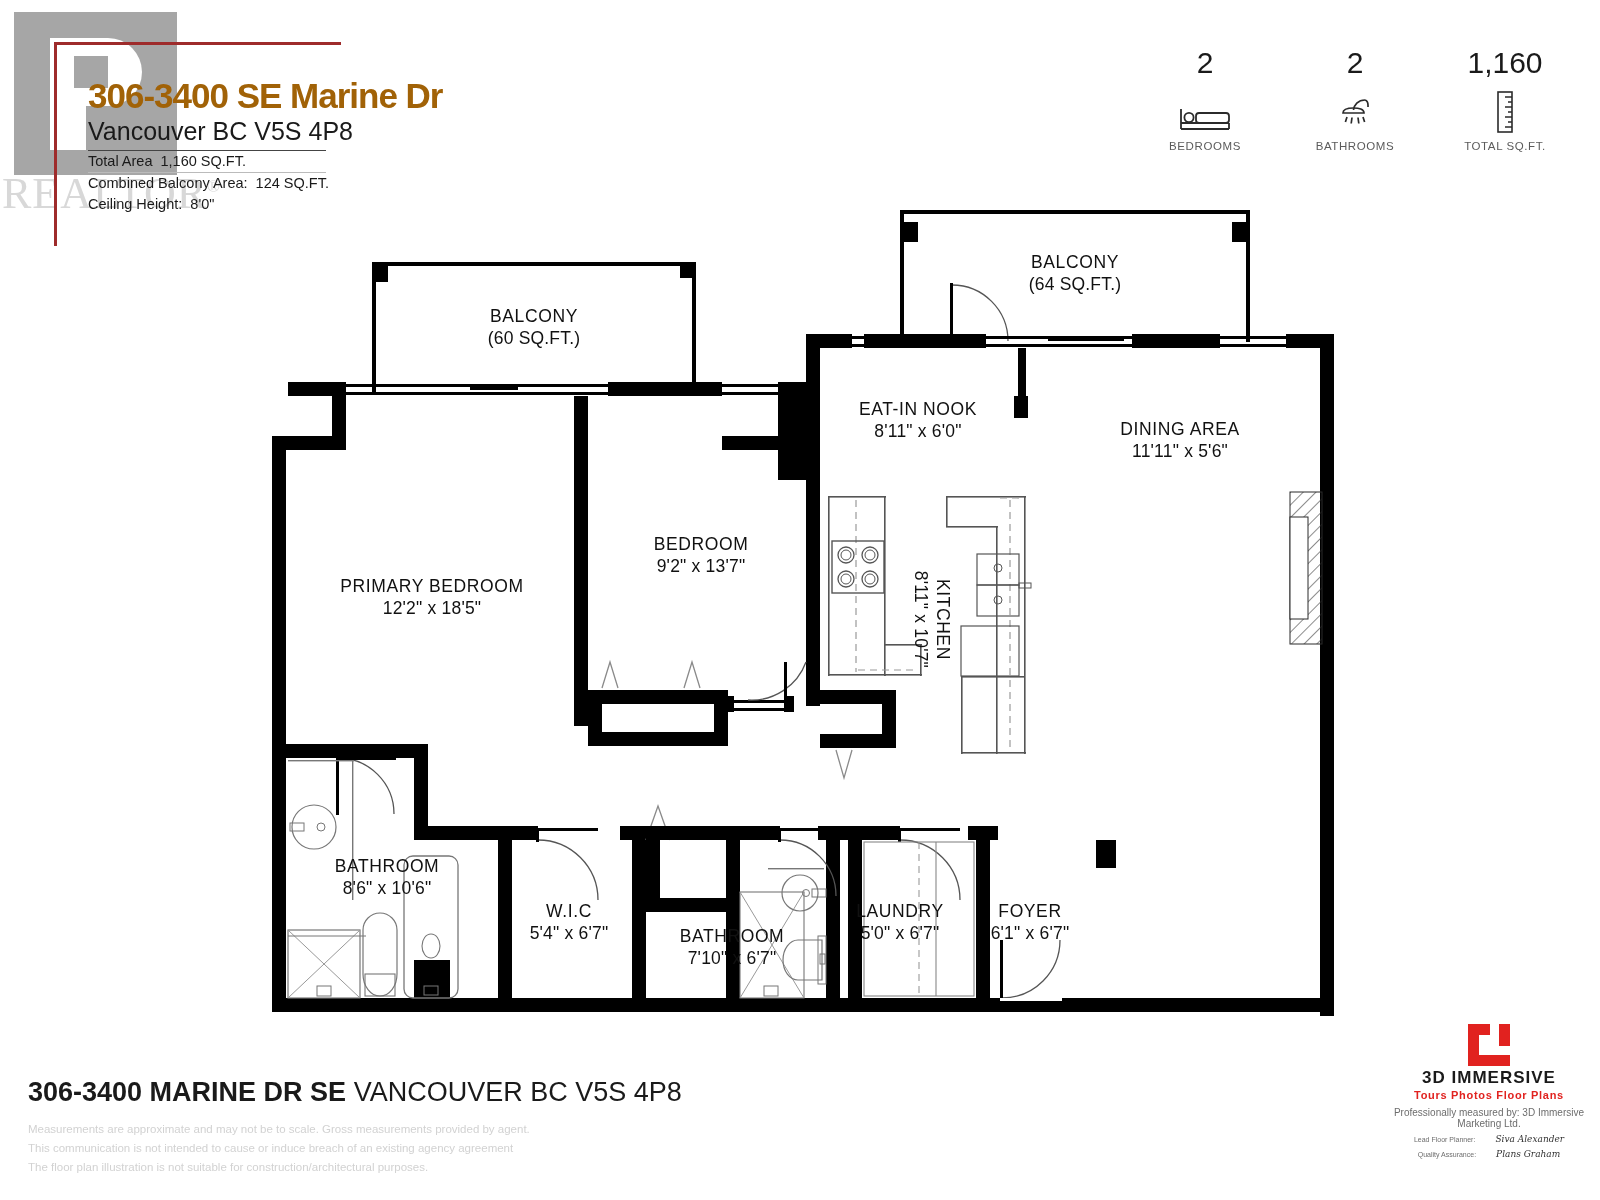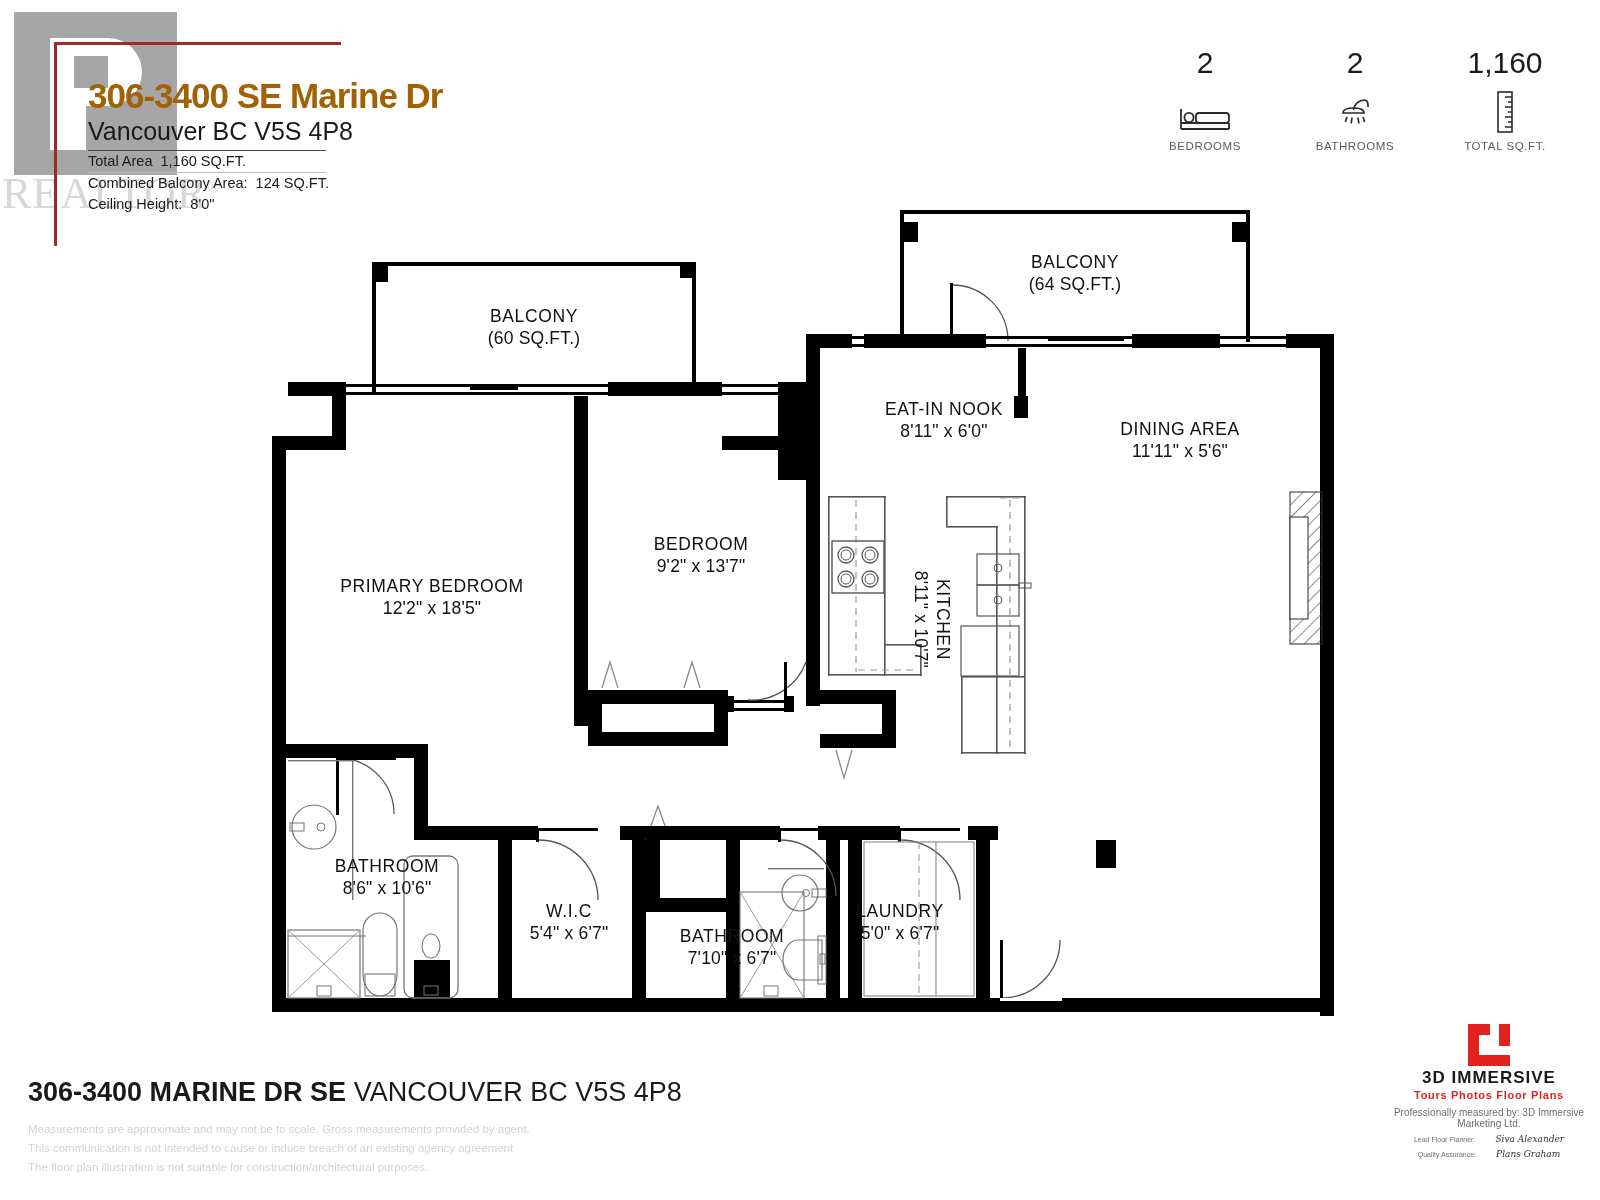--- a/index.html
+++ b/index.html
@@ -367,21 +367,21 @@
   <div class="rlabel" style="left:434px;top:305px;width:200px;">
     <div class="nm">BALCONY</div>
     <div class="dm">(60 SQ.FT.)</div>
   </div>
 
   <div class="rlabel" style="left:975px;top:251px;width:200px;">
     <div class="nm">BALCONY</div>
     <div class="dm">(64 SQ.FT.)</div>
   </div>
 
-  <div class="rlabel" style="left:844px;top:398px;width:200px;">
+  <div class="rlabel" style="left:818px;top:398px;width:200px;">
     <div class="nm">EAT-IN NOOK</div>
     <div class="dm">8'11" x 6'0"</div>
   </div>
 
   <div class="rlabel" style="left:1080px;top:418px;width:200px;">
     <div class="nm">DINING AREA</div>
     <div class="dm">11'11" x 5'6"</div>
   </div>
 
 
@@ -413,20 +413,24 @@
   <div class="rlabel" style="left:632px;top:925px;width:200px;">
     <div class="nm">BATHROOM</div>
     <div class="dm">7'10" x 6'7"</div>
   </div>
 
   <div class="rlabel" style="left:800px;top:900px;width:200px;">
     <div class="nm">LAUNDRY</div>
     <div class="dm">5'0" x 6'7"</div>
   </div>
 
+  <div class="rlabel" style="left:930px;top:900px;width:200px;">
+    <div class="nm">FOYER</div>
+    <div class="dm">6'1" x 6'7"</div>
+  </div>
 
   <div id="footer-title">
     <b>306-3400 MARINE DR SE</b><span> VANCOUVER BC V5S 4P8</span>
   </div>
   <div id="disclaimer">
     <div>Measurements are approximate and may not be to scale. Gross measurements provided by agent.</div>
     <div>This communication is not intended to cause or induce breach of an existing agency agreement</div>
     <div>The floor plan illustration is not suitable for construction/architectural purposes.</div>
   </div>
 

